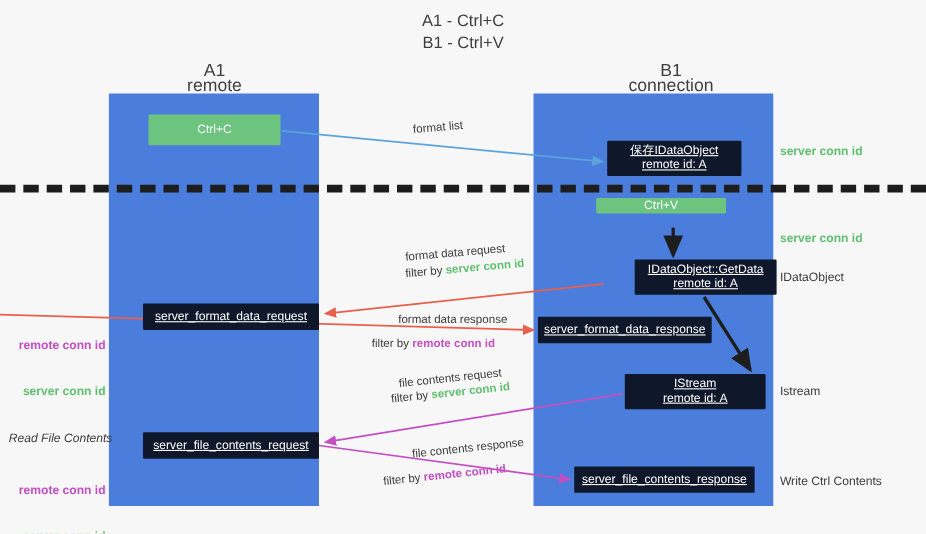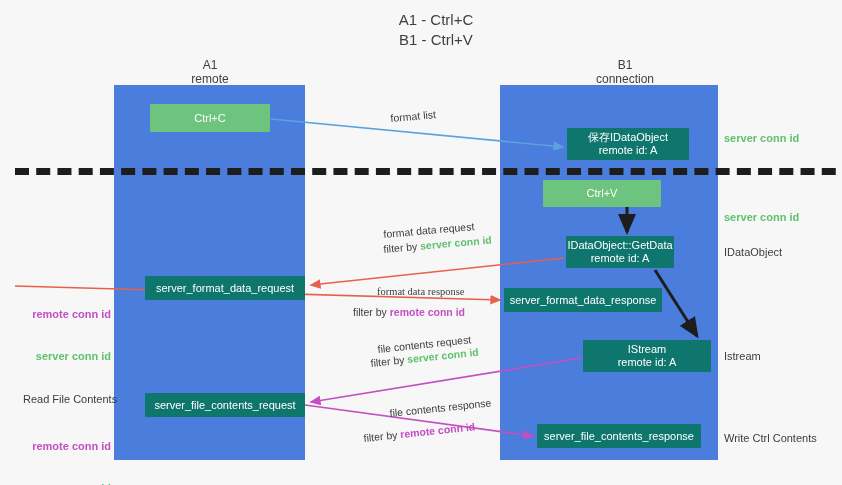--- a/index.html
+++ b/index.html
@@ -3,32 +3,32 @@
 <meta charset="utf-8">
 <style>
   html,body{margin:0;padding:0;}
   body{
     width:842px;height:485px;
     background:#f7f7f7;
     font-family:"Liberation Sans","DejaVu Sans",sans-serif;
     position:relative;overflow:hidden;
     color:#3c3c3c;
   }
-  .stage{position:absolute;inset:0;margin-left:15px;}
+  .stage{position:absolute;inset:0;}
   .abs{position:absolute;}
 
   
   #title{
     left:0;top:10px;width:842px;text-align:center;
     font-size:15px;line-height:20px;color:#3f3f3f;white-space:pre;
   }
 
   
   .lane-head{
-    text-align:center;font-size:12px;line-height:14px;color:#3f3f3f;white-space:pre;
+    text-align:center;font-size:16px;line-height:14px;color:#3f3f3f;white-space:pre;
   }
   #head-a1{left:120px;top:58px;width:150px;}
   #head-b1{left:530px;top:58px;width:160px;}
 
   
   .lane{background:#4a7ddc;}
   #lane-a1{left:99px;top:85px;width:191px;height:375px;}
   #lane-b1{left:485px;top:85px;width:218px;height:375px;}
 
   
@@ -41,61 +41,61 @@
   .node{
     box-sizing:border-box;
     display:flex;align-items:center;justify-content:center;
     flex-direction:column;
     text-align:center;color:#ffffff;
     font-size:11px;line-height:13px;
     border-radius:1px;
     white-space:pre;
   }
   .green{background:#6cc47e;}
-  .orange{background:#0f766e;}
+  .orange{background:#0f172a;text-decoration:underline;}
 
   #n-ctrlc{left:135px;top:104px;width:120px;height:28px;}
   #n-idataobject{left:552px;top:128px;width:122px;height:32px;}
-  #n-ctrlv{left:528px;top:180px;width:118px;height:27px;}
-  #n-getdata{left:551px;top:236px;width:108px;height:32px;}
+  #n-ctrlv{left:542px;top:180px;width:118px;height:14px;}
+  #n-getdata{left:577px;top:236px;width:129px;height:32px;}
   #n-fmt-req{left:130px;top:276px;width:160px;height:24px;}
   #n-fmt-res{left:489px;top:288px;width:158px;height:24px;}
   #n-istream{left:568px;top:340px;width:128px;height:32px;}
   #n-file-req{left:130px;top:393px;width:160px;height:24px;}
   #n-file-res{left:522px;top:424px;width:164px;height:24px;}
 
   
   .side{font-size:11px;line-height:14px;white-space:pre;}
   .green-t{color:#60c070;font-weight:bold;}
   .magenta-t{color:#c34fc3;font-weight:bold;}
   .plain-t{color:#3c3c3c;}
 
   #s-conn1{left:709px;top:131px;}
   #s-conn2{left:709px;top:210px;}
   #s-dataobject{left:709px;top:245px;}
   #s-istream{left:709px;top:349px;}
   #s-write{left:709px;top:431px;}
 
   #s-left-mid{left:8px;top:279px;text-align:right;width:88px;}
-  #s-left-read{left:8px;top:392px;width:92px;text-align:center;}
+  #s-left-read{left:8px;top:392px;width:92px;text-align:center;font-style:italic;}
   #s-left-low{left:8px;top:411px;text-align:right;width:88px;}
 
   
   .edge-lbl{
     font-size:10.5px;line-height:13px;white-space:pre;color:#3c3c3c;
     transform-origin:left top;
   }
   .edge-lbl b{font-weight:bold;}
 
   #e-format-list{left:375px;top:112px;transform:rotate(-5deg);}
 
   #e-fdreq{left:368px;top:228px;transform:rotate(-5deg);}
   #e-fdreq2{left:368px;top:243px;transform:rotate(-5deg);}
 
-  #e-fdres{left:362px;top:285px;font-family:Liberation Serif, serif;}
+  #e-fdres{left:362px;top:285px;}
   #e-fdres2{left:338px;top:306px;}
 
   #e-fcreq{left:362px;top:343px;transform:rotate(-6deg);}
   #e-fcreq2{left:355px;top:357px;transform:rotate(-6deg);}
 
   #e-fcres{left:374px;top:407px;transform:rotate(-6deg);}
   #e-fcres2{left:348px;top:432px;transform:rotate(-6deg);}
 
   
   #arrows{left:0;top:0;width:842px;height:485px;pointer-events:none;}

